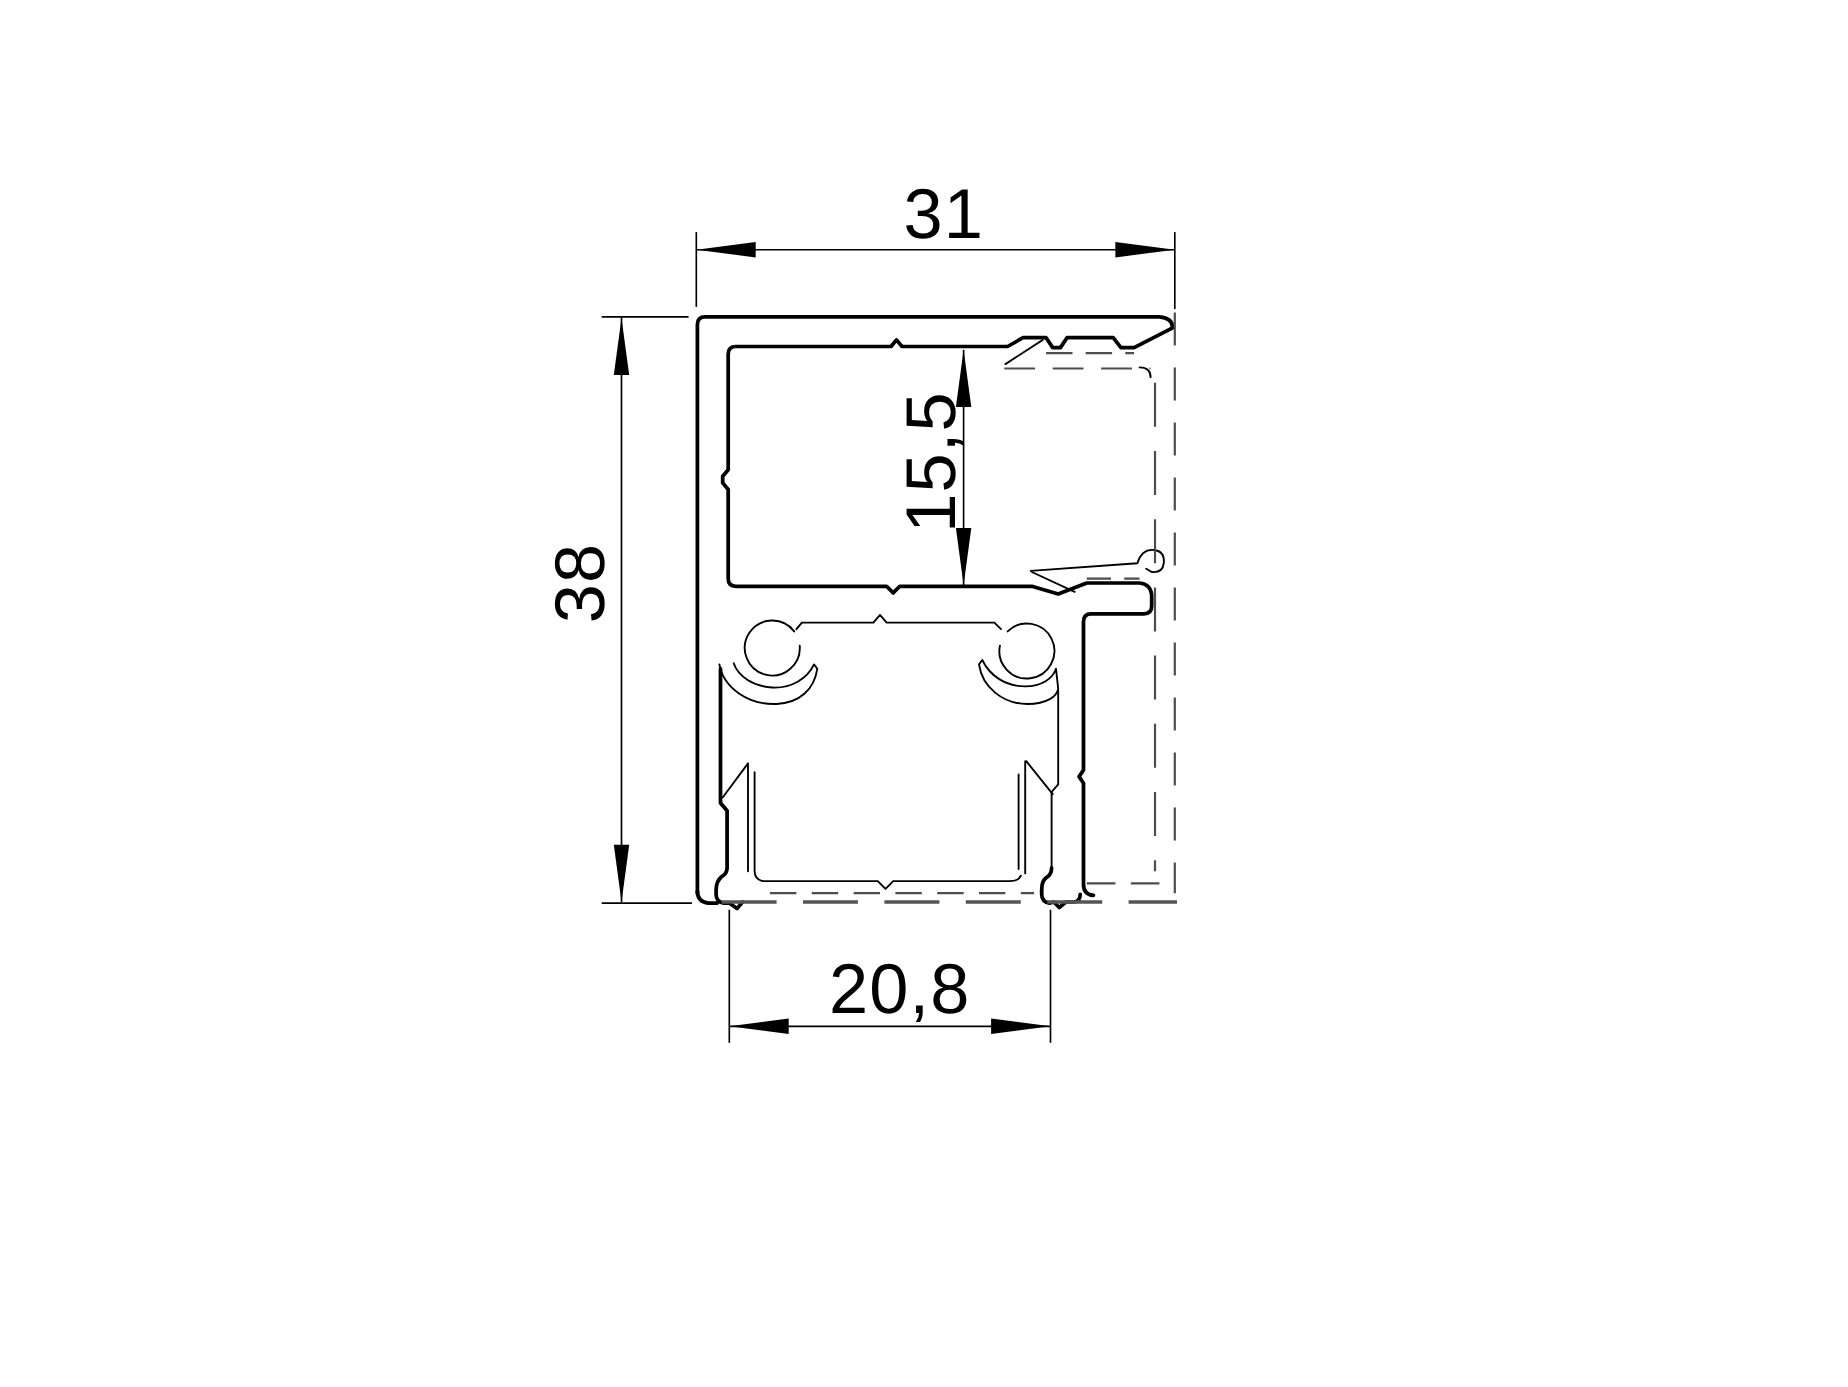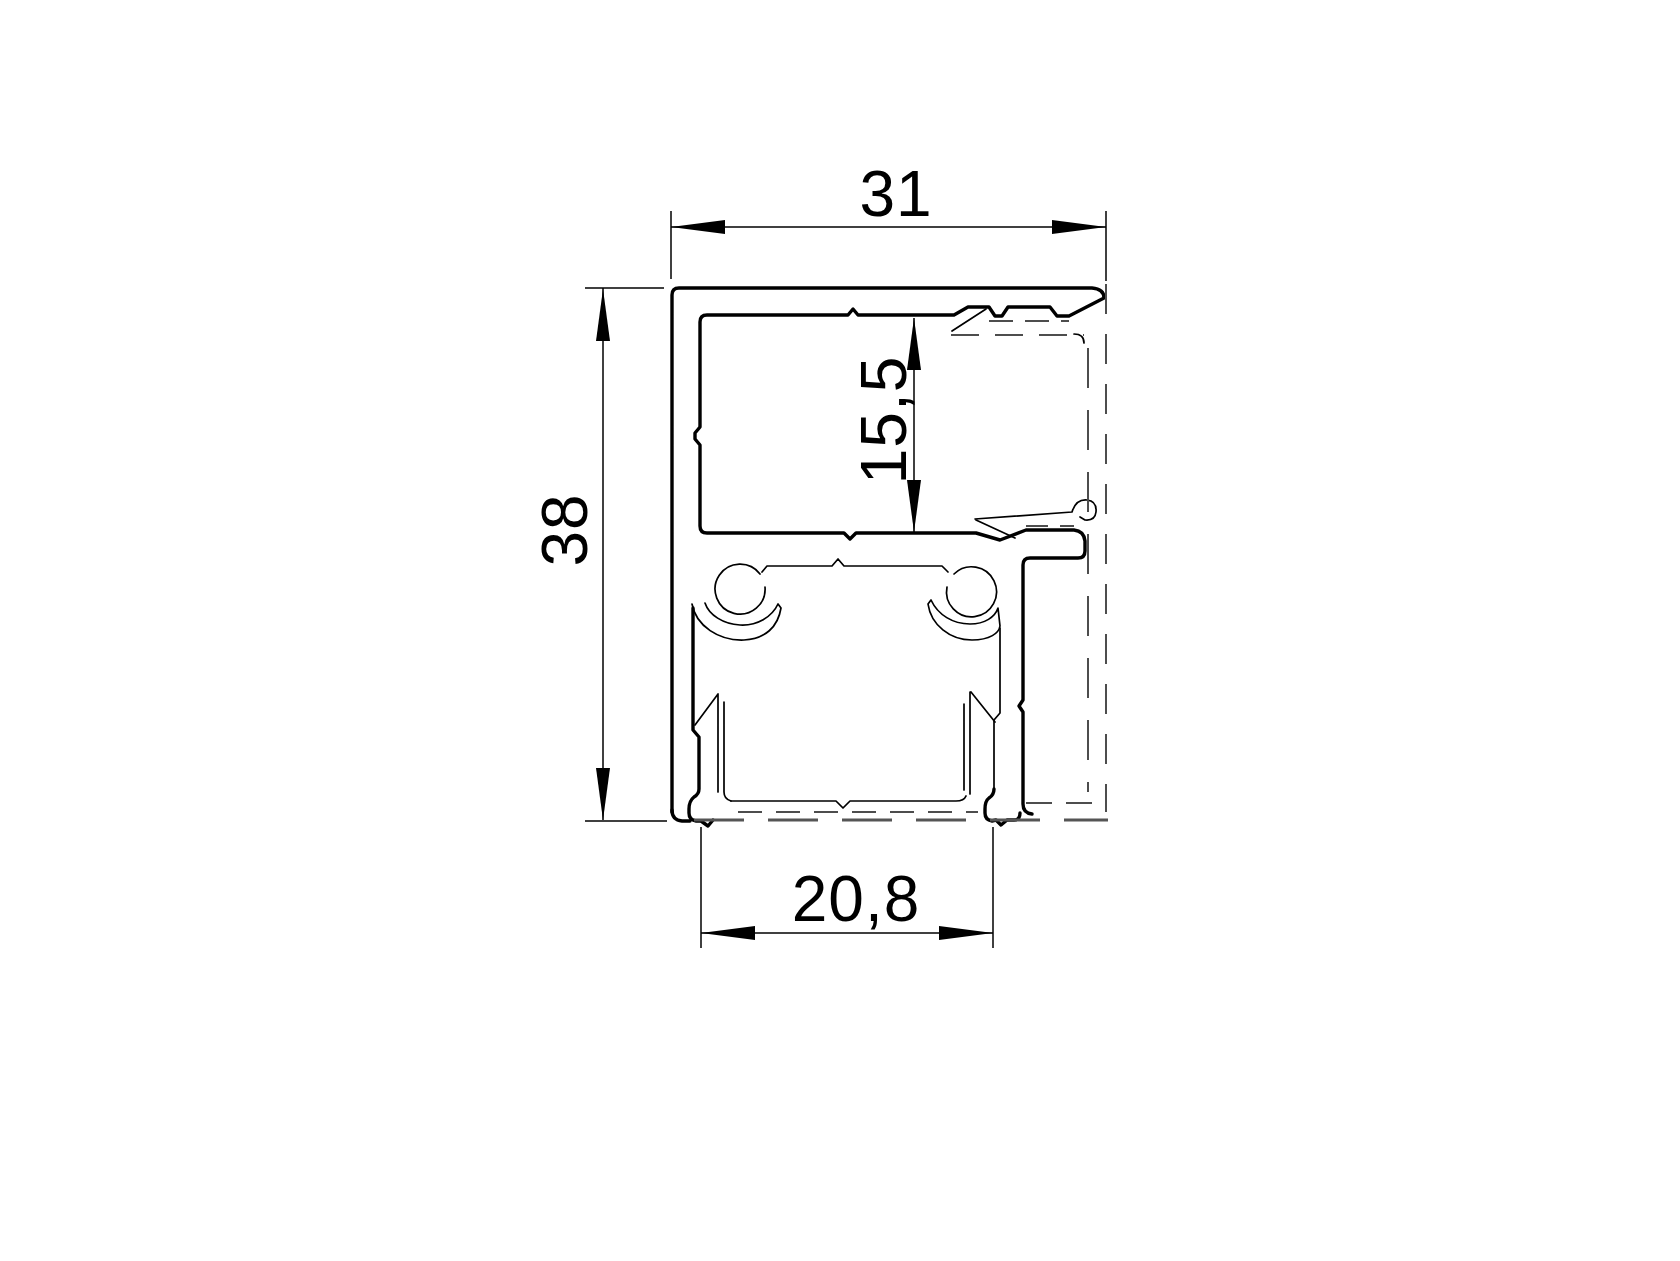--- a/index.html
+++ b/index.html
@@ -2,21 +2,20 @@
 <html><head>
 <meta charset="utf-8">
 <style>
   html,body{margin:0;padding:0;background:#ffffff;}
   .stage{
     position:relative;
     width:1403px;height:1261px;
     background:#ffffff;
     font-family:"Liberation Sans", sans-serif;
     overflow:hidden;
-    padding-left:38px;
   }
   svg{display:block}
   .dim-text{
     font-family:"Liberation Sans", sans-serif;
     font-size:64px;
     letter-spacing:1px;
     fill:#000000;
   }
   .thick{fill:none;stroke:#000000;stroke-width:3.4;stroke-linecap:round;stroke-linejoin:round;}
   .thin{fill:none;stroke:#000000;stroke-width:1.7;stroke-linecap:round;stroke-linejoin:round;}

